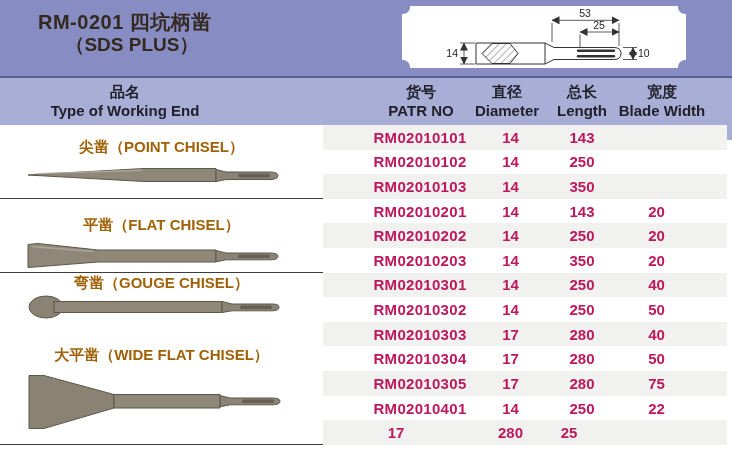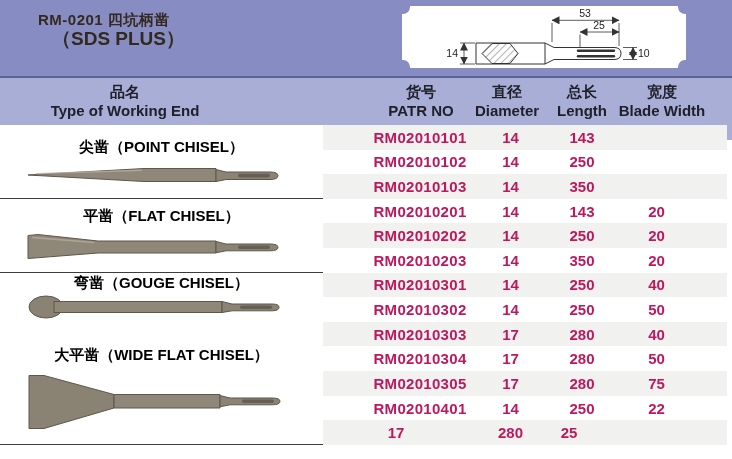--- a/index.html
+++ b/index.html
@@ -3,40 +3,40 @@
 <meta charset="utf-8">
 <style>
   html,body{margin:0;padding:0;background:#fff;}
   .page{position:relative;width:732px;height:459px;background:#fff;overflow:hidden;
         font-family:"Liberation Sans",sans-serif;color:#1d1d1d;}
 
   
   .banner{position:absolute;left:0;top:0;width:732px;height:78px;background:#878cc3;
           border-bottom:2px solid #5c6194;box-sizing:border-box;}
   .title-block{position:absolute;left:38px;top:11px;color:#33291f;font-weight:bold;line-height:1.15;}
-  .title-line1{font-size:15px;letter-spacing:.5px;}
+  .title-line1{font-size:20px;letter-spacing:.5px;}
   .title-line2{font-size:19px;padding-left:14px;text-align:center;}
 
   .drawing-box{position:absolute;left:402px;top:6px;}
 
   
   .thead{position:absolute;left:0;top:78px;width:732px;height:62px;background:#a9aed6;}
   .hgroup{position:absolute;top:4px;transform:translateX(-50%);text-align:center;
           font-weight:bold;color:#20202b;white-space:nowrap;}
   .hzh{font-size:15px;line-height:19px;}
   .hen{font-size:15px;line-height:19px;}
 
   
   .left-panel{position:absolute;left:0;top:125px;width:323px;height:320px;background:#fff;}
   .section{box-sizing:border-box;display:flex;flex-direction:column;align-items:center;}
   .sec-1{height:74px;border-bottom:1px solid #3c3c3c;padding-top:13px;}
-  .sec-2{height:74px;border-bottom:1px solid #3c3c3c;padding-top:8px;}
+  .sec-2{height:74px;border-bottom:1px solid #3c3c3c;padding-top:8px;justify-content:flex-end;}
   .sec-3{height:123px;border-bottom:1px solid #3c3c3c;padding-top:24px;}
   .sec-4{height:49px;padding-top:1px;}
-  .sec-label{font-size:15px;font-weight:bold;color:#000000;white-space:nowrap;}
+  .sec-label{font-size:15px;font-weight:bold;color:#a16207;white-space:nowrap;}
   .chisel{display:block;}
   .sec-1 .chisel{margin-top:3px;}
   .sec-2 .chisel{margin-top:3px;}
   .sec-3 .chisel{margin-top:9px;}
   .sec-4 .chisel{margin-top:0;}
 
   
   .rows{position:absolute;left:323px;top:125px;width:404px;height:320px;
         display:flex;flex-direction:column;}
   .trow{flex:1;display:grid;grid-template-columns:146px 83px 60px 115px;align-items:center;

